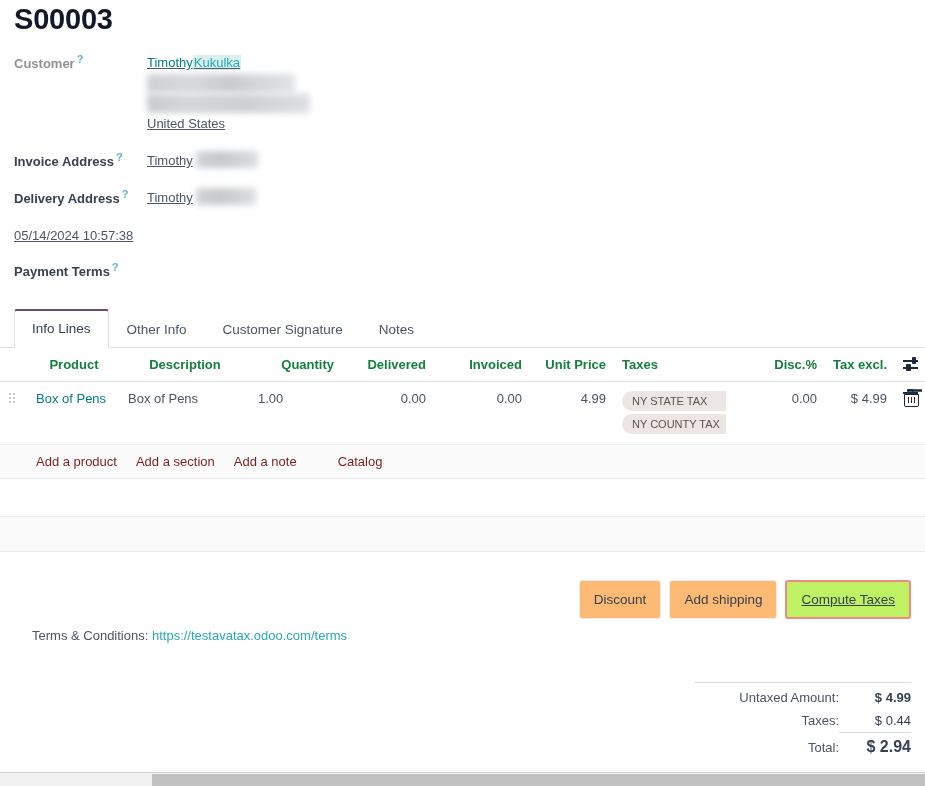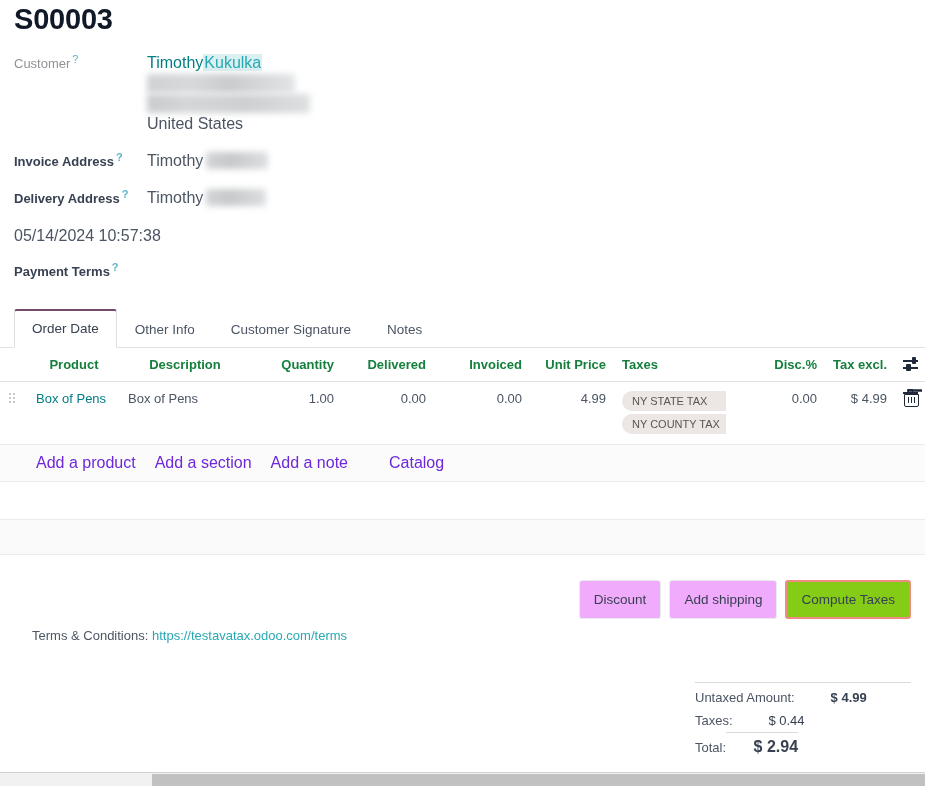--- a/index.html
+++ b/index.html
@@ -44,34 +44,35 @@
     margin-bottom: 0;
   }
   .flabel {
     width: 133px;
     flex: 0 0 133px;
     font-size: 13px;
     line-height: 22px;
     padding-top: 1px;
     white-space: nowrap;
   }
-  .flabel.muted { color: #8f9296; font-weight: normal; }
+  .flabel.muted { color: #8f9296; font-weight: bold; }
   .flabel.req   { color: #374151; font-weight: bold; }
   .qmark {
     color: #5bb5c9;
     font-size: 11px;
     vertical-align: super;
     margin-left: 2px;
     line-height: 1;
   }
   .fvalue {
-    font-size: 16px;
+    font-size: 13px;
     line-height: 22px;
     color: #4b5563;
     position: relative;
+    text-decoration: underline;
   }
   .link-teal { color: #017e84; }
   .link-teal-hl {
     color: #28a9b4;
     background: #d9eff0;
     padding: 0 1px;
   }
 
   
   .blur-line {
@@ -150,21 +151,21 @@
   table.lines td {
     font-size: 13px;
     color: #4b5563;
     padding: 9px 8px;
     border-bottom: 1px solid #e9ecef;
     vertical-align: top;
   }
   .col-handle  { width: 28px;  }
   .col-prod    { width: 92px;  }
   .col-desc    { width: 130px; }
-  .col-qty     { width: 92px;  text-align: right; }
+  .col-qty     { width: 92px;  }
   .col-deliv   { width: 92px;  text-align: right; }
   .col-inv     { width: 96px;  text-align: right; }
   .col-price   { width: 84px;  text-align: right; }
   .col-taxes   { width: 135px; text-align: left; }
   .col-disc    { width: 76px;  text-align: right; }
   .col-taxexcl { width: 70px;  text-align: right; }
   .col-trash   { width: 30px;  text-align: center; }
 
   th.col-qty, th.col-deliv, th.col-inv, th.col-price,
   th.col-disc, th.col-taxexcl { text-align: right; }
@@ -265,23 +266,23 @@
   .optcols span:nth-child(1) i { right: 2px; }
   .optcols span:nth-child(2) i { left: 3px; }
 
   
   .addrow td {
     background: #fbfbfb;
     border-bottom: 1px solid #e9ecef;
     padding: 12px 8px;
   }
   .addlinks a {
-    color: #6d28d9;
+    color: #7f1d1d;
     text-decoration: none;
-    font-size: 16px;
+    font-size: 13px;
     margin-right: 19px;
     cursor: pointer;
   }
   .addlinks a.catalog { margin-left: 22px; }
 
   .blankrow td {
     height: 38px;
     background: #fff;
     border-bottom: 1px solid #e9ecef;
   }
@@ -292,53 +293,54 @@
   }
 
   
   .btnbar {
     position: absolute;
     right: 14px; top: 580px;
     display: flex;
     gap: 8px;
   }
   .btn {
-    background: #f0abfc;
+    background: #fdba74;
     border: 1px solid #e9ecef;
     border-radius: 3px;
     color: #374151;
     font-size: 13.5px;
     font-family: "Liberation Sans", sans-serif;
     padding: 8px 14px;
     cursor: pointer;
     line-height: 19px;
   }
   .btn.highlight {
     border: 2px solid #f08b84;
-    background: #84cc16;
+    background: #bef264;
+    text-decoration: underline;
   }
 
   
   .terms {
     position: absolute;
     left: 32px; top: 628px;
     font-size: 13px;
     color: #4b5563;
   }
   .terms a { color: #28a9b4; text-decoration: none; }
 
   
   .totals {
     position: absolute;
     right: 14px; top: 682px;
     width: 216px;
   }
   .totals .trow {
     display: flex;
-    justify-content: flex-start;
+    justify-content: flex-end;
     align-items: baseline;
     font-size: 13px;
     line-height: 23px;
   }
   .totals .tlabel { color: #4b5563; }
   .totals .tval {
     width: 72px;
     text-align: right;
     color: #374151;
   }
@@ -415,21 +417,21 @@
         <span>Payment Terms</span><span class="qmark">?</span>
       </div>
       <div class="fvalue"></div>
     </div>
 
   </div>
 
   <div class="notebook">
 
     <div class="tabbar">
-      <div class="tab active">Order Date</div>
+      <div class="tab active">Info Lines</div>
       <div class="tab">Other Info</div>
       <div class="tab">Customer Signature</div>
       <div class="tab">Notes</div>
     </div>
 
     <table class="lines">
       <colgroup>
         <col class="col-handle">
           <col class="col-prod">
           <col class="col-desc">

